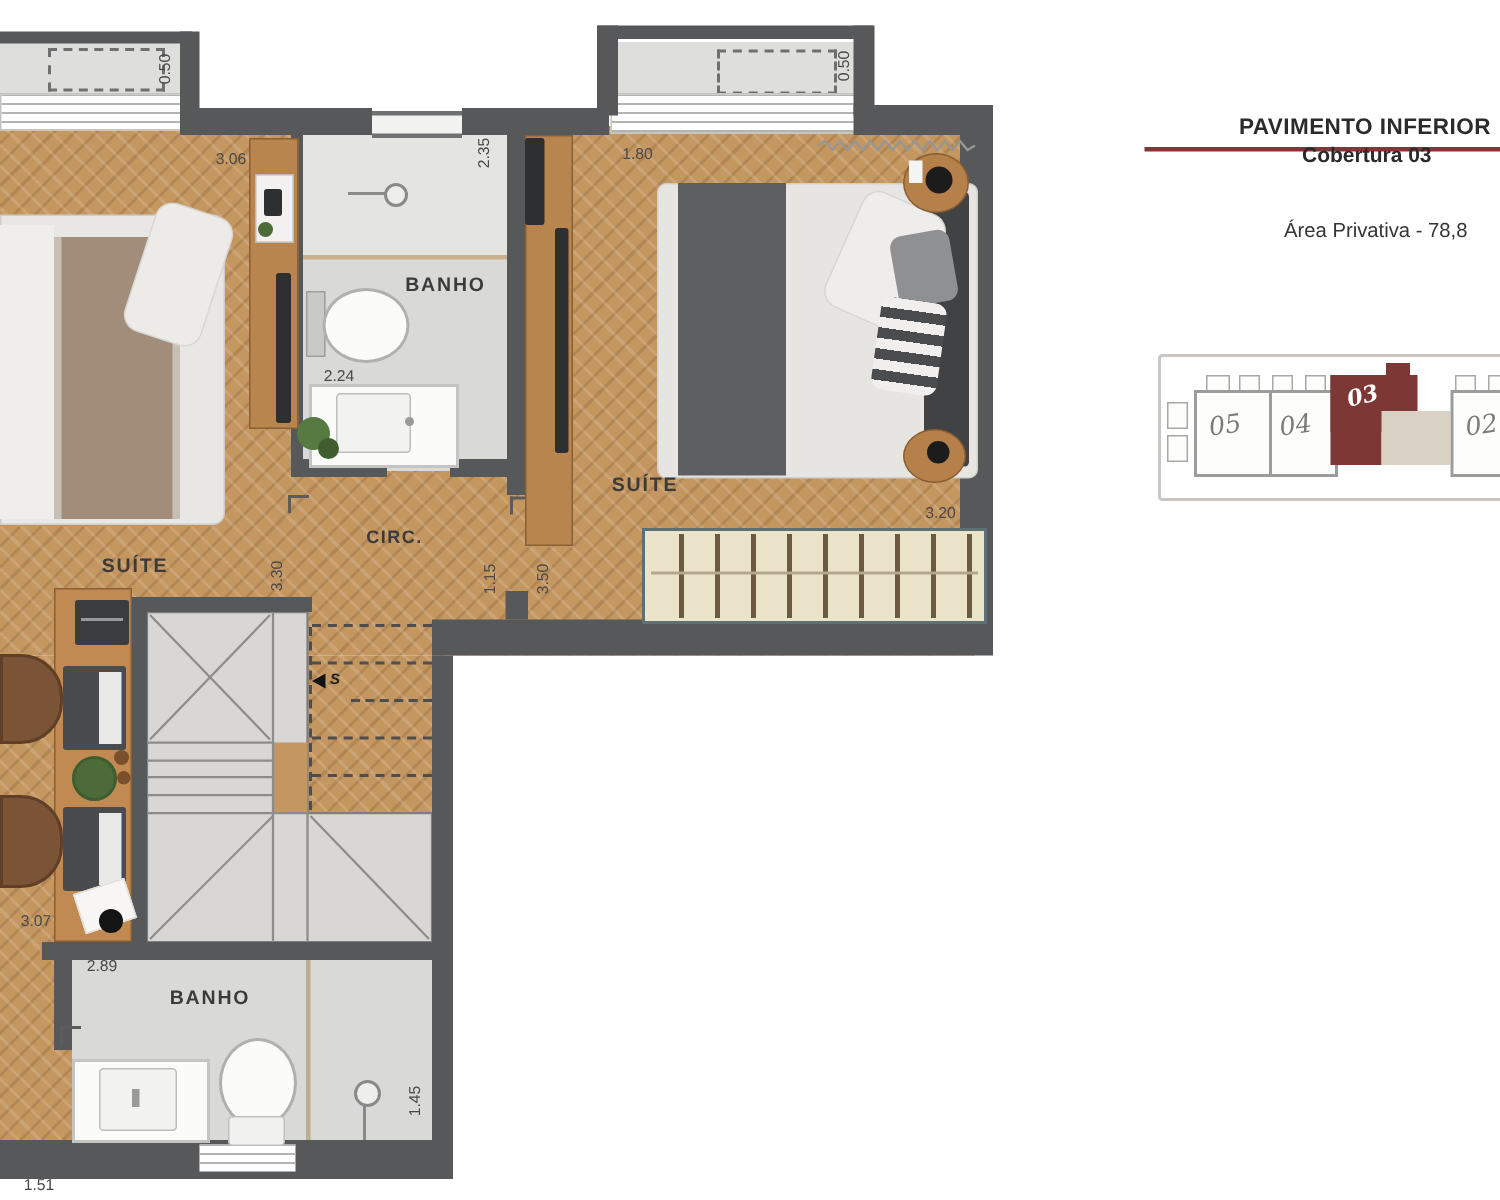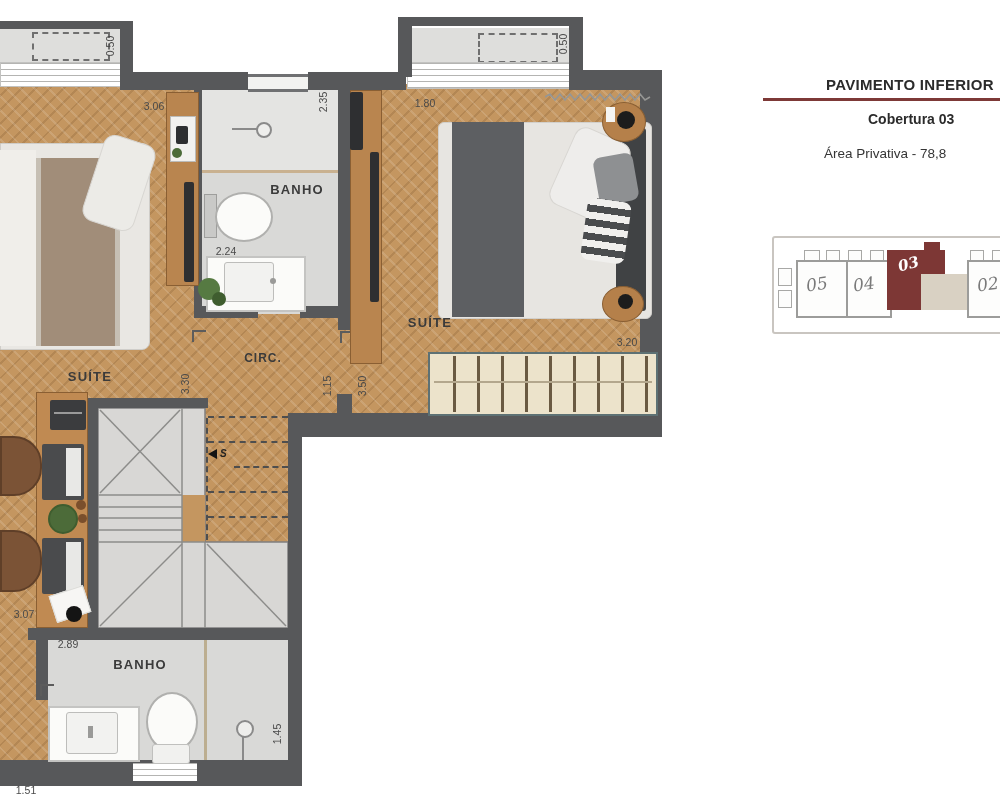--- a/index.html
+++ b/index.html
@@ -208,22 +208,22 @@
   <div class="dim v" style="left:312px;top:380px;width:30px;">1.15</div>
   <div class="dim v" style="left:346px;top:380px;width:32px;">3.50</div>
   <div class="dim" style="left:610px;top:336px;width:34px;">3.20</div>
   <div class="dim" style="left:8px;top:608px;width:32px;">3.07</div>
   <div class="dim" style="left:52px;top:638px;width:32px;">2.89</div>
   <div class="dim" style="left:10px;top:784px;width:32px;">1.51</div>
   <div class="dim v" style="left:262px;top:728px;width:30px;">1.45</div>
 
   <div class="h-title" style="left:826px;top:76px;">PAVIMENTO INFERIOR</div>
   <div class="h-rule" style="left:763px;top:98px;width:237px;"></div>
-  <div class="h-sub" style="left:868px;top:111px;">Cobertura 03</div>
-  <div class="h-area" style="left:824px;top:146px;">Área Privativa - 78,8</div>
+  <div class="h-sub" style="left:868px;top:95px;">Cobertura 03</div>
+  <div class="h-area" style="left:856px;top:146px;">Área Privativa - 78,8</div>
 
   <div class="kp" style="left:772px;top:236px;width:260px;height:94px;">
     <div class="kp-bump" style="left:4px;top:30px;width:12px;height:16px;"></div>
     <div class="kp-bump" style="left:4px;top:52px;width:12px;height:16px;"></div>
     <div class="kp-bump" style="left:30px;top:12px;width:14px;height:10px;"></div>
     <div class="kp-bump" style="left:52px;top:12px;width:12px;height:10px;"></div>
     <div class="kp-bump" style="left:74px;top:12px;width:12px;height:10px;"></div>
     <div class="kp-bump" style="left:96px;top:12px;width:12px;height:10px;"></div>
     <div class="kp-bump" style="left:196px;top:12px;width:12px;height:10px;"></div>
     <div class="kp-bump" style="left:218px;top:12px;width:12px;height:10px;"></div>

